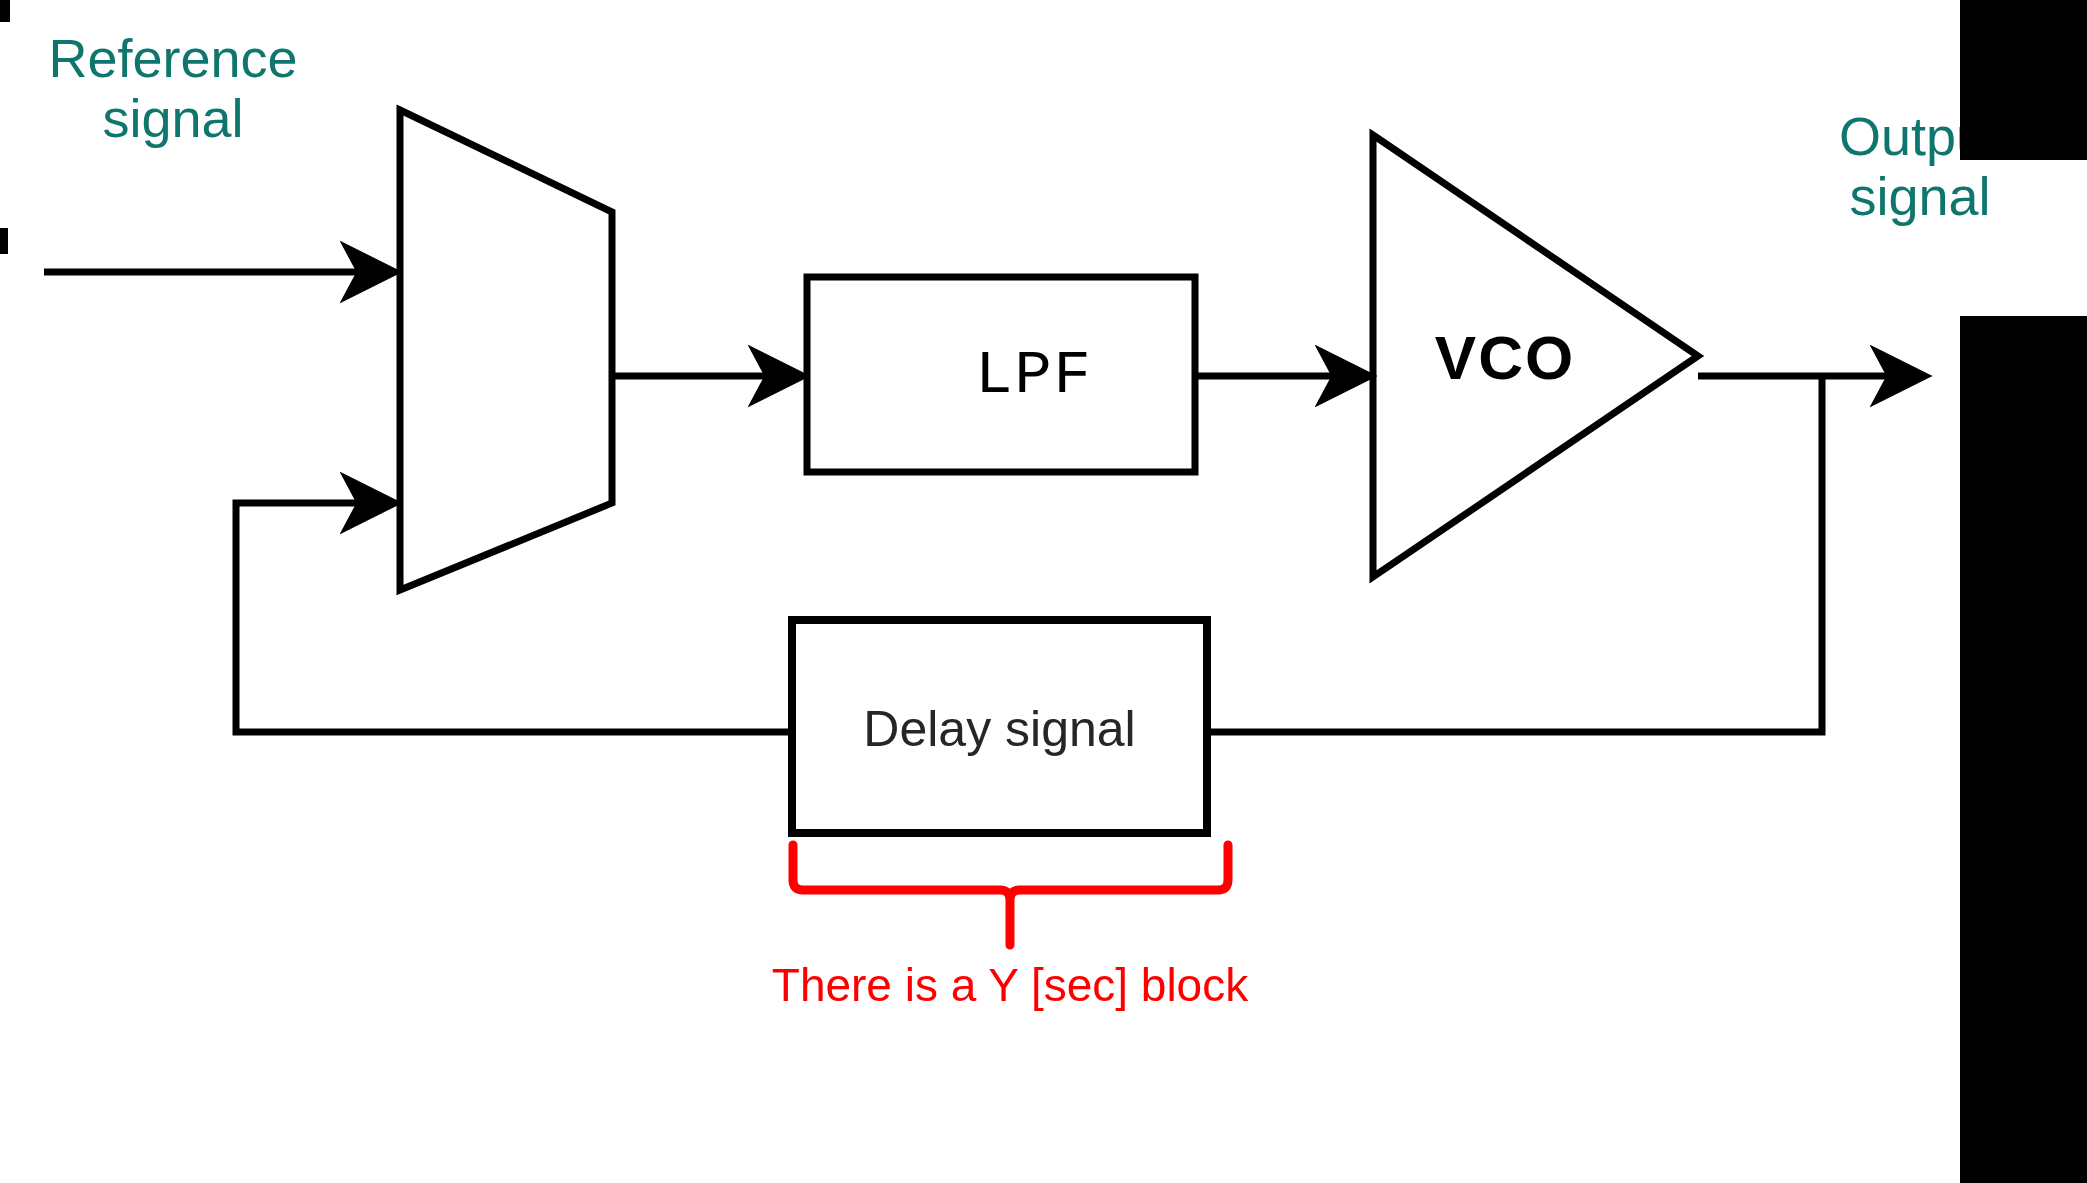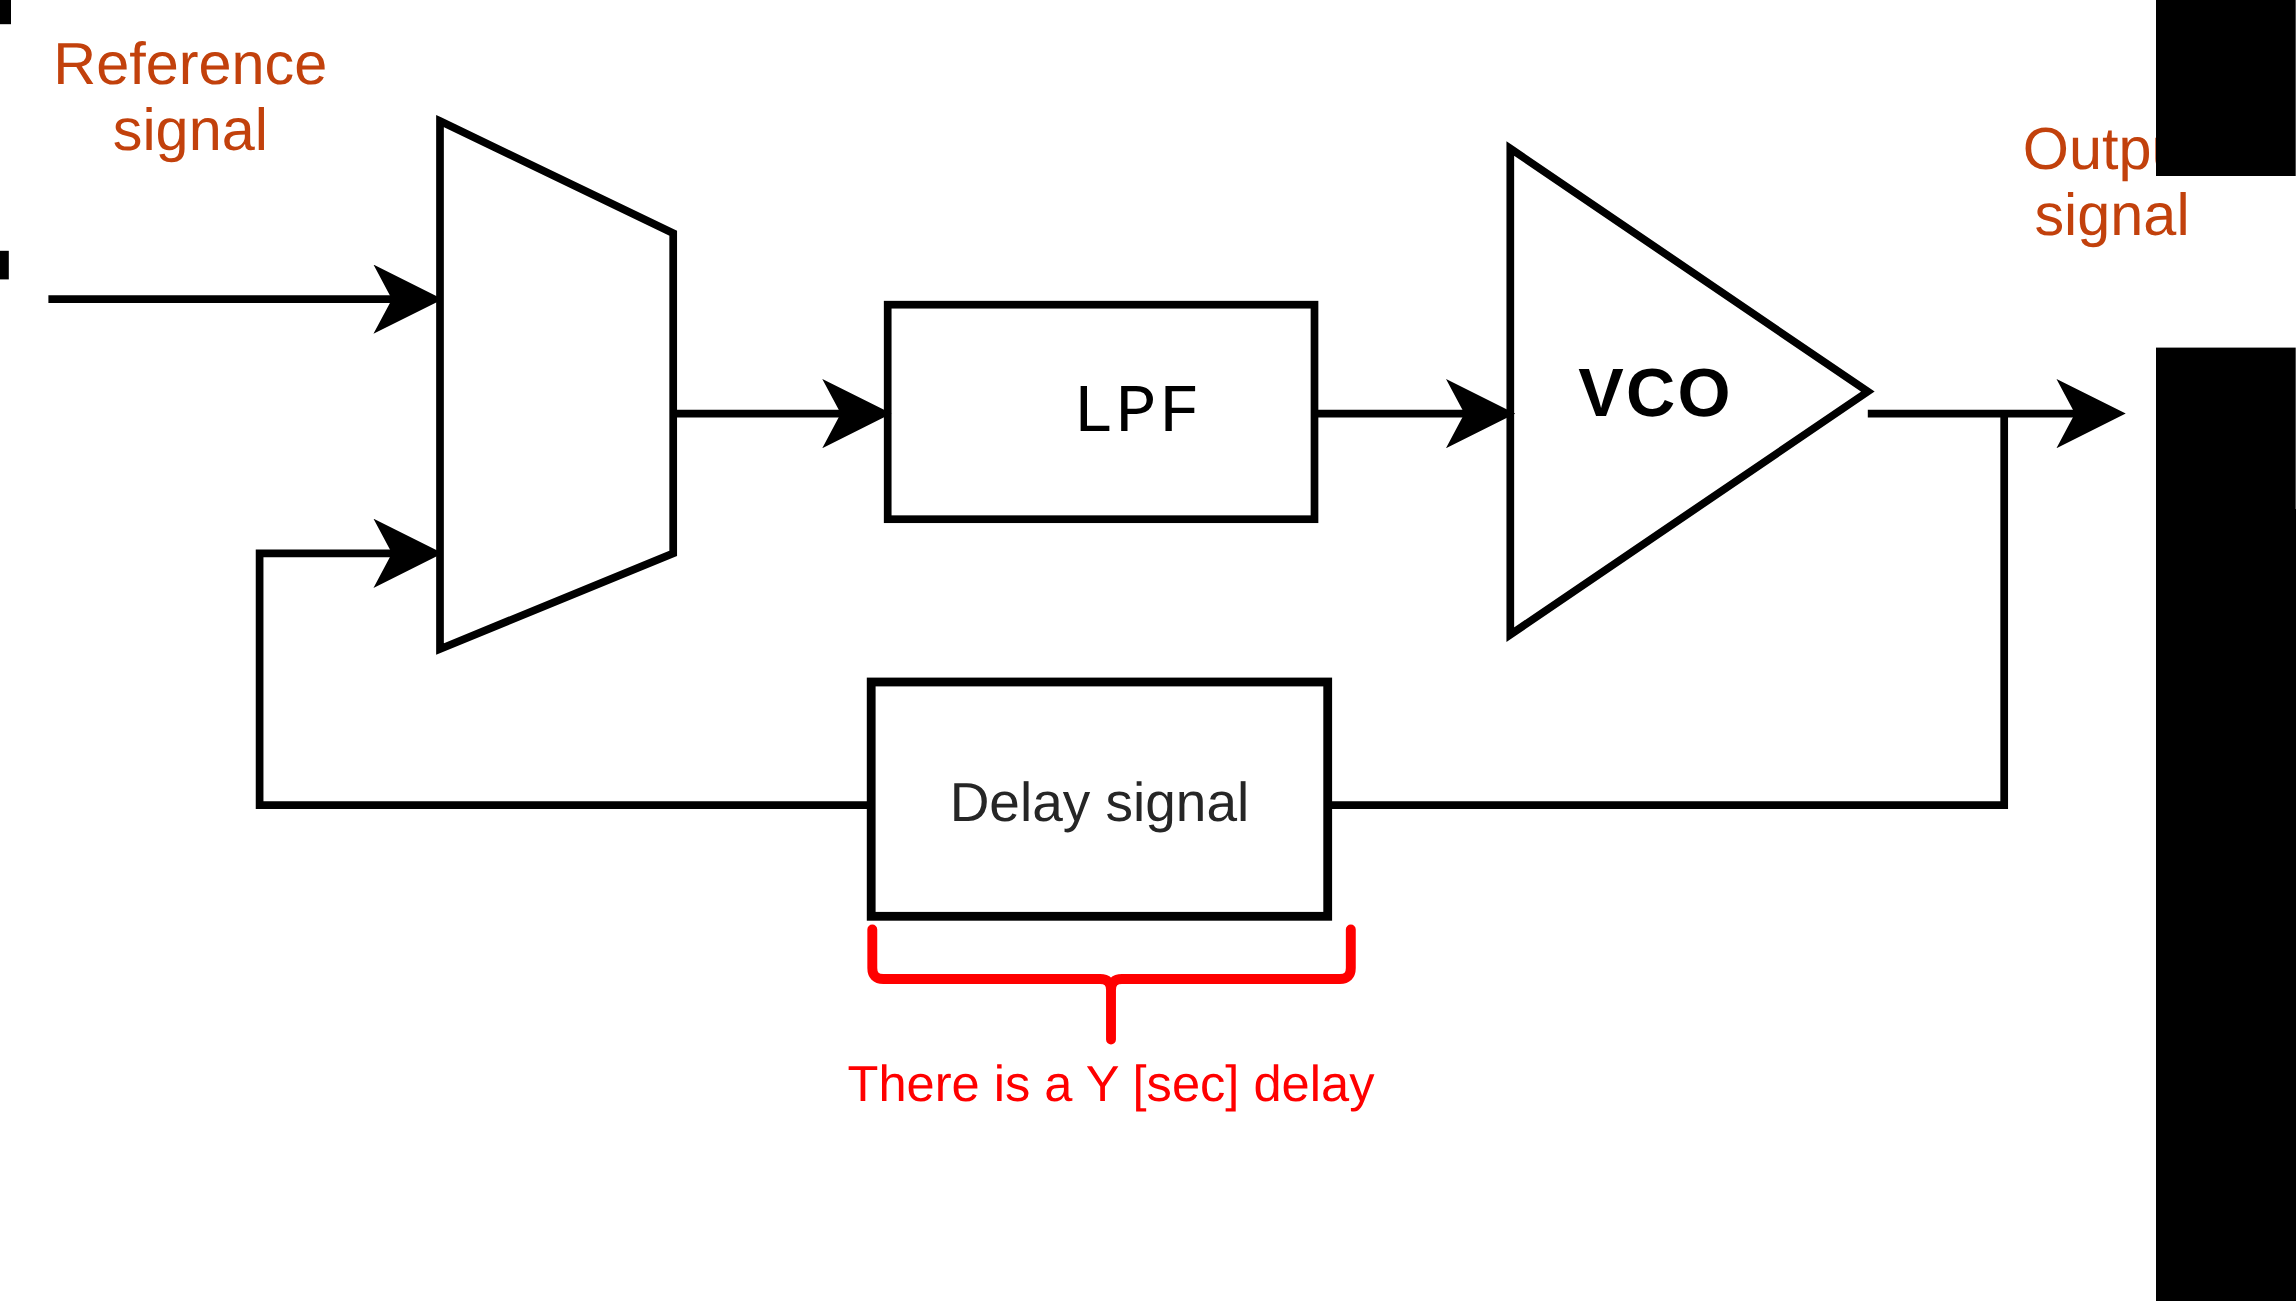--- a/index.html
+++ b/index.html
@@ -1,20 +1,20 @@
 <!DOCTYPE html>
 <html><head>
 <meta charset="utf-8">
 <style>
   html,body{margin:0;padding:0;background:#ffffff;}
   body{width:2087px;height:1183px;overflow:hidden;
        font-family:"Liberation Sans", sans-serif;}
   #stage{position:relative;width:2087px;height:1183px;background:#ffffff;}
   svg.layer{position:absolute;left:0;top:0;width:2087px;height:1183px;}
-  .lbl{position:absolute;color:#c2410c;line-height:1.12;white-space:pre;}
+  .lbl{position:absolute;color:#0f766e;line-height:1.12;white-space:pre;}
   .lbl-ref{left:28px;top:28px;width:290px;text-align:center;font-size:54px;}
   .lbl-out{left:1760px;top:106px;width:320px;text-align:center;font-size:54px;}
   .lbl-feedback{left:28px;top:856px;font-size:54px;}
   .lbl-delay{position:absolute;left:792px;top:700px;width:415px;text-align:center;
              font-size:50px;color:#262626;}
   .lbl-caption{position:absolute;left:660px;top:1066px;width:640px;text-align:center;
                font-size:54px;color:#262626;}
   .lbl-red{position:absolute;left:720px;top:958px;width:580px;text-align:center;
            font-size:46px;color:#ff0000;}
   .mono{font-family:"Liberation Sans", sans-serif;letter-spacing:2px;}
@@ -72,19 +72,19 @@
 signal</div>
 
 
 
   <div class="blk-text lpf-text mono">LPF</div>
 
   <div class="blk-text vco-text mono">VCO</div>
 
   <div class="lbl-delay">Delay signal</div>
 
-  <div class="lbl-red">There is a Y [sec] delay</div>
+  <div class="lbl-red">There is a Y [sec] block</div>
 
 
   <div class="blackbar" style="left:1960px;top:0;width:127px;height:160px;"></div>
   <div class="blackbar" style="left:1960px;top:316px;width:127px;height:867px;"></div>
 
 </div>
 
 </body></html>

